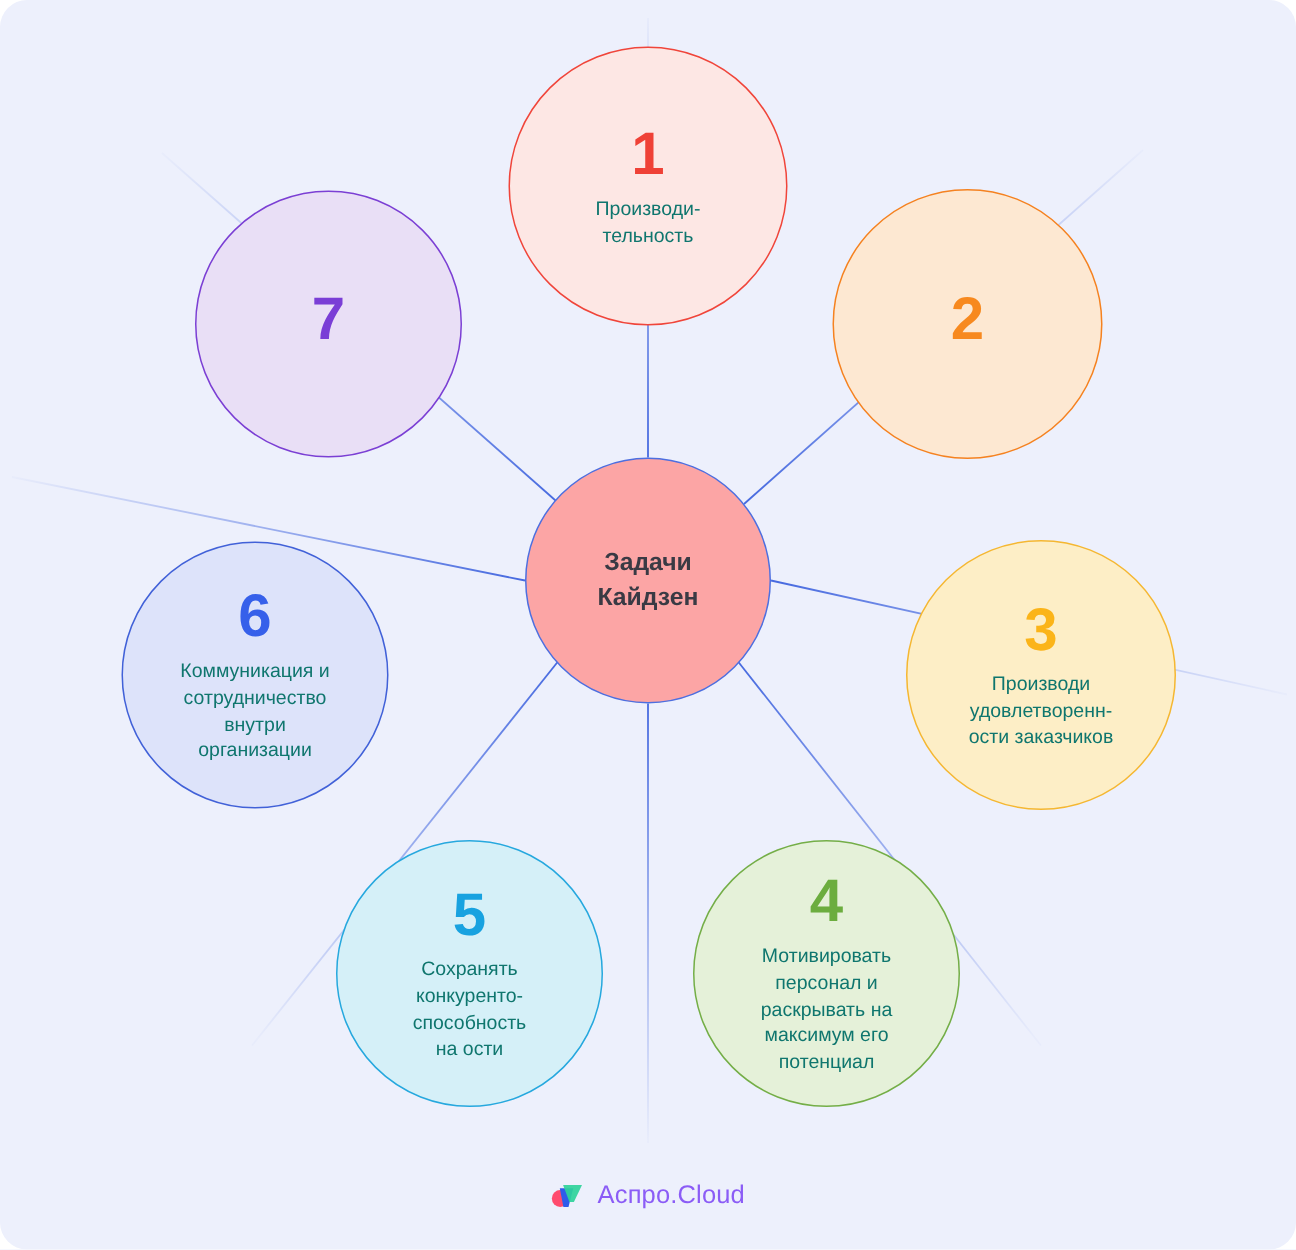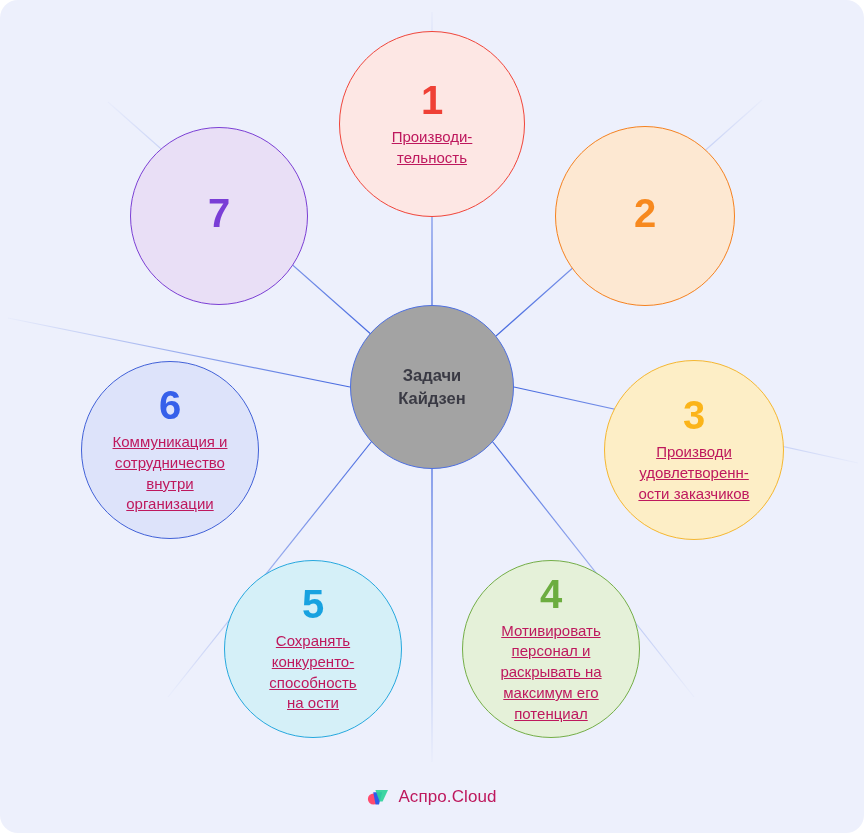--- a/index.html
+++ b/index.html
@@ -33,26 +33,25 @@
     text-align:center;
   }
   .node .num{
     font-size:40px;
     font-weight:bold;
     line-height:1;
     margin-bottom:7px;
     letter-spacing:0px;
   }
   .node .lbl{
-    font-size:15px;
+    font-size:13px;
     line-height:1.38;
-    color:#be185d;
+    color:#0f766e;
     padding:0 16px;
     white-space:pre-line;
-    text-decoration:underline;
   }
   #center-node{
     position:absolute;
     left:350px;top:305px;
     width:164px;height:164px;
     border-radius:50%;
     box-sizing:border-box;
     background:#dde3fb;
     border:1.4px solid #4d6fe0;
     display:flex;align-items:center;justify-content:center;
@@ -69,21 +68,21 @@
   #footer{
     position:absolute;
     left:0;right:0;bottom:26px;
     display:flex;
     align-items:center;
     justify-content:center;
     gap:9px;
   }
   #footer .brand{
     font-size:17px;
-    color:#be185d;
+    color:#8b5cf6;
     letter-spacing:0.1px;
   }
   .logo-mark{display:block;}
 </style>
 </head>
 <body>
 
 <div id="canvas" style="background: rgb(237, 240, 252);">
 
   <svg id="lines" viewBox="0 0 864 833">
@@ -180,21 +179,21 @@
     <div class="lbl">Коммуникация и
 сотрудничество
 внутри
 организации</div>
   </div>
 
   <div class="node" style="left: 130px; top: 127px; width: 178px; height: 178px; background: rgb(233, 223, 246); border: 1.3px solid rgb(123, 63, 212);">
     <div class="num" style="color: rgb(122, 62, 214);">7</div>
   </div>
 
-  <div id="center-node" style="background: #a3a3a3; border-color: rgb(77, 111, 224);">
+  <div id="center-node" style="background: #fca5a5; border-color: rgb(77, 111, 224);">
     <div class="ctitle" style="color: rgb(58, 58, 68);">Задачи
 Кайдзен</div>
   </div>
 
   <div id="footer">
     <span>
       <svg class="logo-mark" width="22" height="18" viewBox="0 0 22 18">
         <circle cx="6.5" cy="11" r="5.6" fill="#ff4b6e"></circle>
         <path d="M6.2 4.2 L15.2 4.2 L12.0 16.6 L8.6 16.6 Z" fill="#2f5bea"></path>
         <path d="M8.4 2.0 L21.0 2.0 L15.6 13.4 L12.6 13.4 Z" fill="#2fd39a" opacity="0.92"></path>

